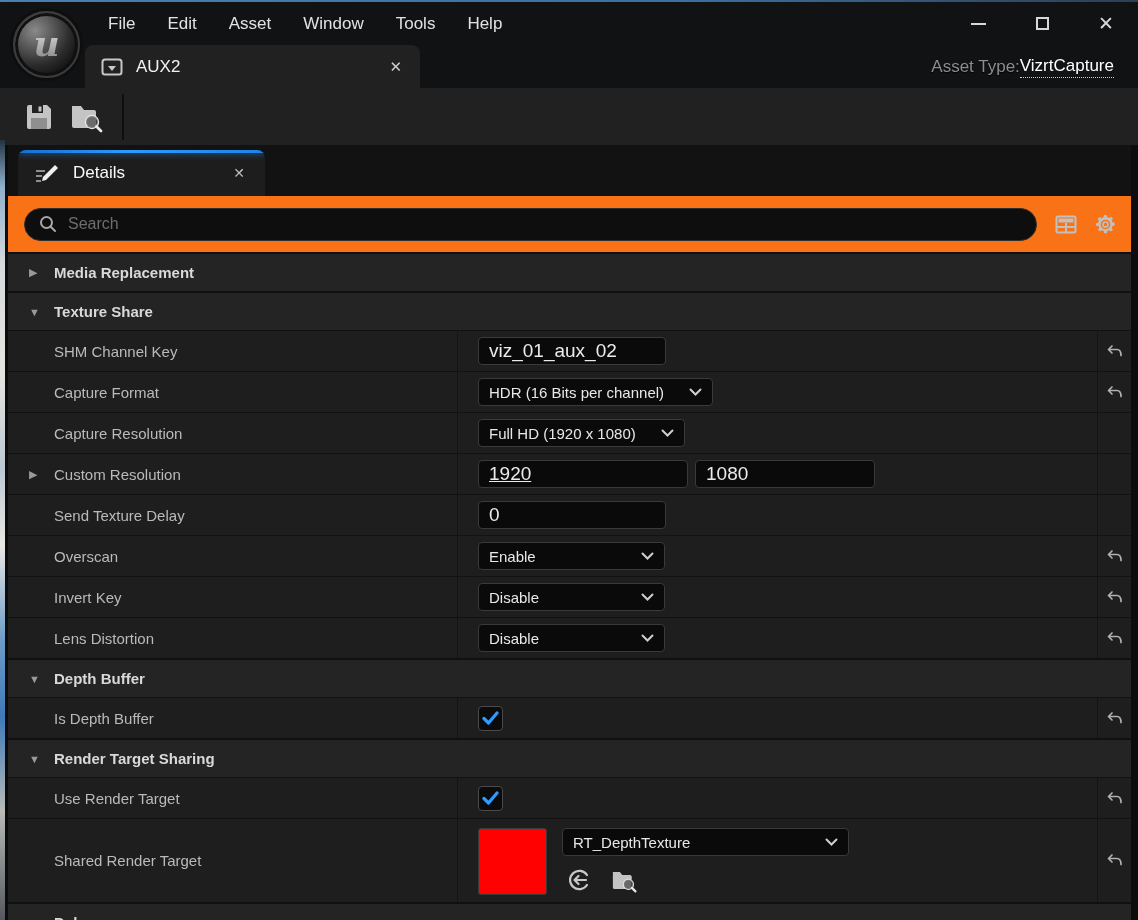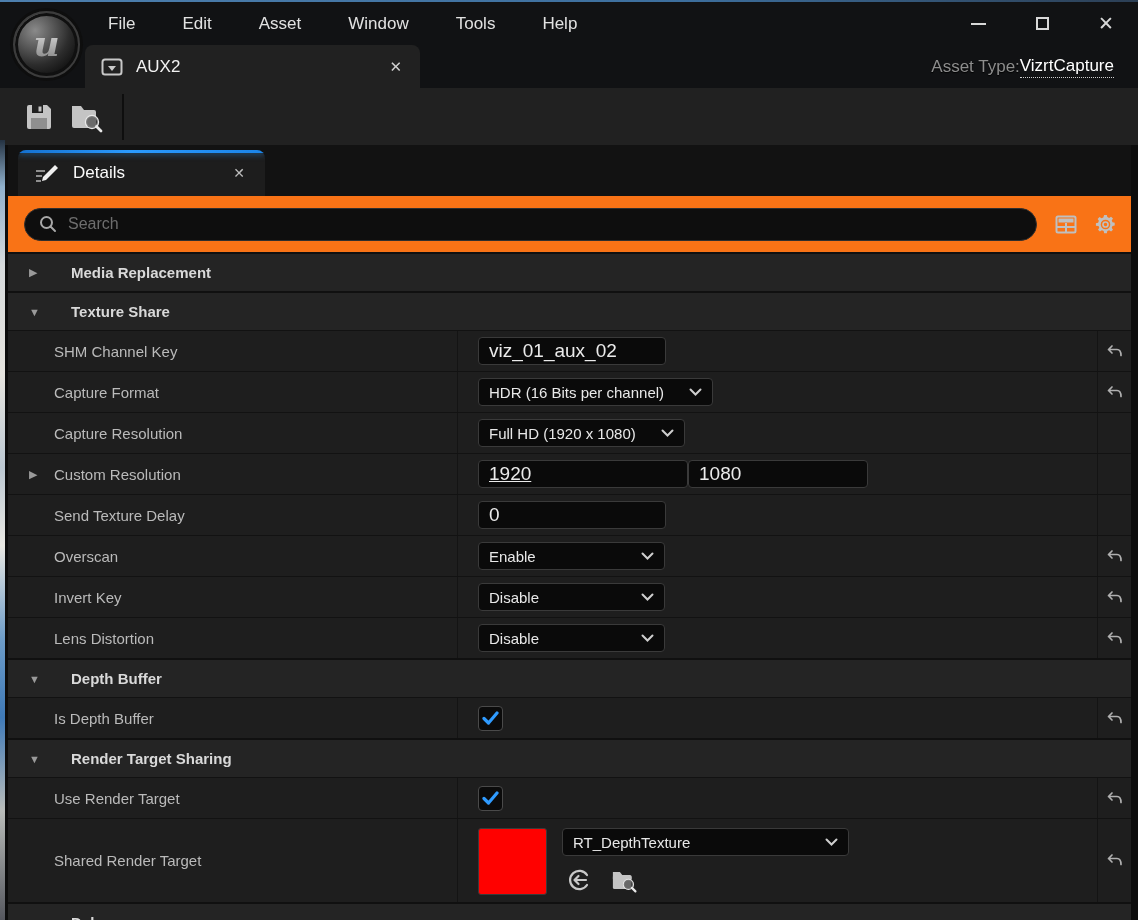--- a/index.html
+++ b/index.html
@@ -9,21 +9,21 @@
     position:relative; width:1138px; height:920px; overflow:hidden;
     background:#0c0c0c; color:#e6e6e6;
   }
   
   .top-line { position:absolute; top:0; left:0; right:0; height:2px; background:linear-gradient(90deg,#4d7fae,#3d6f9e 60%,#2c3f55); z-index:40; }
   .left-sliver { position:absolute; top:140px; left:0; width:5px; bottom:0; z-index:40;
     background:linear-gradient(#243242 0%, #8fb0cc 6%, #d6dadc 16%, #e6e4df 30%, #bcc8d2 42%, #e9e8e3 52%, #6d9cc8 64%, #3f7ab8 74%, #b9bcb9 86%, #55575e 100%); }
 
   
   .titlebar { position:absolute; top:2px; left:0; right:0; height:43px; background:#111214; display:flex; align-items:center; }
-  .menus { display:flex; gap:47px; padding-left:108px; }
+  .menus { display:flex; gap:32px; padding-left:108px; }
   .menu-item { font-size:17px; color:#e2e2e2; cursor:default; }
   .win-controls { margin-left:auto; display:flex; align-items:center; gap:44px; padding-right:22px; }
   .wc { width:20px; height:20px; display:flex; align-items:center; justify-content:center; color:#d8d8d8; cursor:pointer; }
   .wc-min-bar { width:15px; height:2px; background:#d8d8d8; }
   .wc-max-box { width:13px; height:13px; border:2px solid #d8d8d8; }
   .wc-close { font-size:19px; line-height:1; }
 
   .logo { position:absolute; top:11px; left:13px; width:67px; height:67px; border-radius:50%; z-index:50;
     background:radial-gradient(circle at 32% 28%, #8a8a8a, #2c2c2c 55%, #0a0a0a 85%);
     border:2px solid #3c3c3c; box-shadow:0 0 0 3px #0e0e0e, inset 0 0 0 3px #101010;
@@ -62,34 +62,34 @@
     display:flex; align-items:center; padding:0 14px; gap:11px; }
   .search-box input { flex:1; background:transparent; border:none; outline:none; color:#e6e6e6; font-size:16px; font-family:inherit; }
   .search-box input::placeholder { color:#6e6e6e; }
   .search-side-icons { display:flex; align-items:center; gap:13px; margin-left:16px; }
   .side-icon { width:26px; height:26px; display:flex; align-items:center; justify-content:center; cursor:pointer; }
 
   
   .cat { height:39px; background:#242424; border-top:2px solid #101010; display:flex; align-items:center; padding-left:21px; cursor:pointer; }
   .cat:first-of-type { border-top:none; }
   .cat-caret { width:25px; color:#9a9a9a; font-size:11px; }
-  .cat-title { font-size:15px; font-weight:bold; color:#d9d9d9;margin-left:17px; }
+  .cat-title { font-size:15px; font-weight:bold; color:#d9d9d9; }
 
   .prow { height:41px; background:#1e1e1e; border-top:1px solid #121212; display:flex; align-items:stretch; }
   .prow.tall { height:84px; }
   .p-label { width:450px; position:relative; display:flex; align-items:center; padding-left:46px;
     color:#bababa; font-size:15px; border-right:1px solid #141414; }
   .p-caret { position:absolute; left:21px; color:#9a9a9a; font-size:11px; }
   .p-value { flex:1; display:flex; align-items:center; padding-left:20px; border-right:1px solid #141414; }
   .prow.tall .p-value { align-items:flex-start; padding-top:9px; }
   .p-revert { width:33px; display:flex; align-items:center; justify-content:center; cursor:pointer; }
 
   .text-input { height:28px; background:#0a0a0a; border:1px solid #3a3a3a; border-radius:4px;
     color:#ebebeb; font-size:19px; padding:4px 10px; font-family:inherit; outline:none; }
-  .w-shm { width:188px; } .w-res1 { width:210px;text-decoration:underline; } .w-res2 { width:180px; } .w-delay { width:188px; }
+  .w-shm { width:188px; } .w-res1 { width:210px;text-decoration:underline; } .w-res2 { width:180px; margin-left:7px; } .w-delay { width:188px; }
 
   .dropdown { height:28px; background:#0a0a0a; border:1px solid #3a3a3a; border-radius:4px;
     display:flex; align-items:center; justify-content:space-between; padding:0 10px; font-size:15px; color:#e8e8e8; cursor:pointer; }
   .w-format { width:235px; } .w-capres { width:207px; } .w-enum { width:187px; } .w-rt { width:287px; }
 
   .checkbox { width:25px; height:25px; background:#0b0b0b; border:1px solid #4a4a4a; border-radius:4px;
     display:flex; align-items:center; justify-content:center; cursor:pointer; }
 
   .rt-wrap { display:flex; gap:15px; }
   .swatch { width:69px; height:67px; background:#ff0100; border:1px solid #3a3a3a; border-radius:3px; cursor:pointer; }

